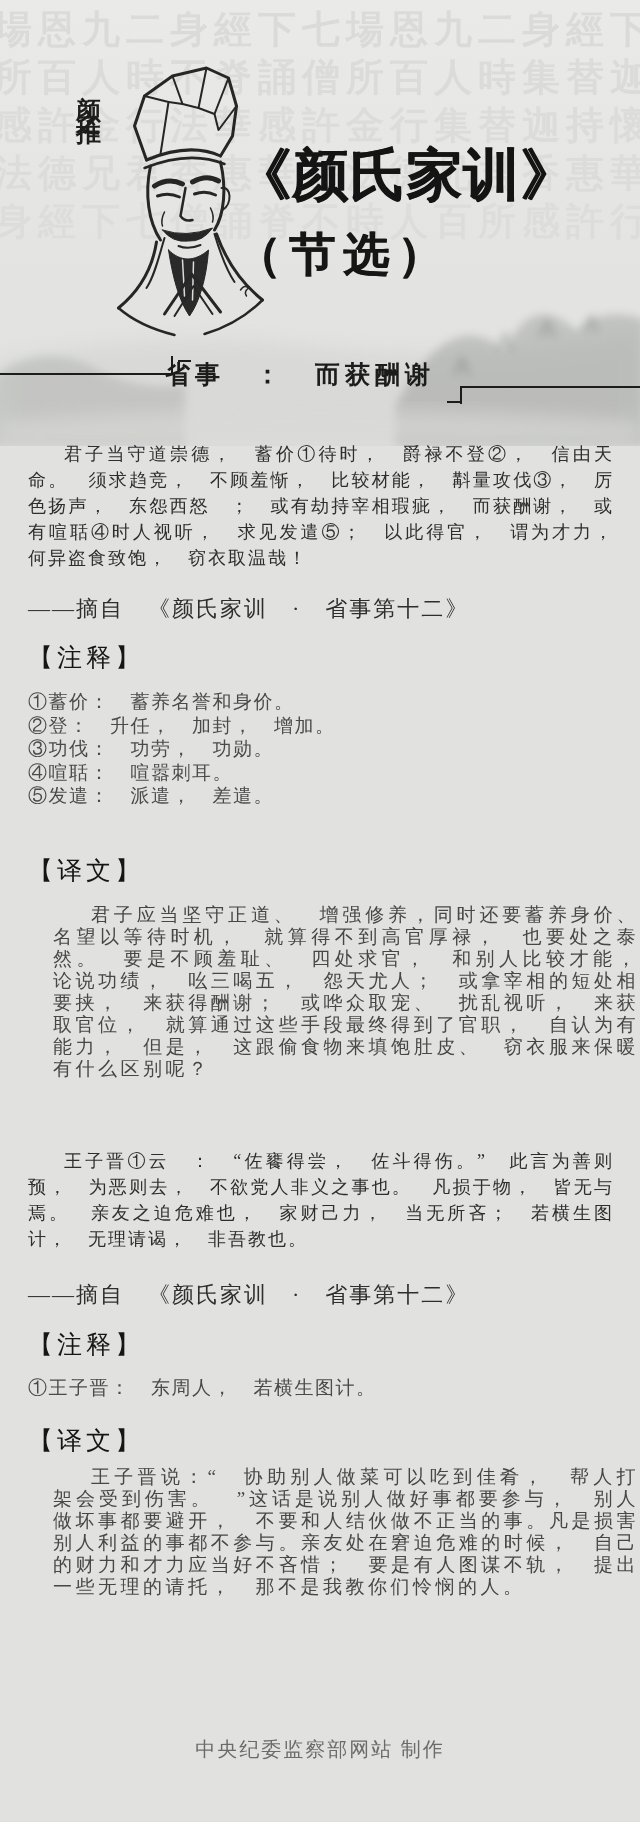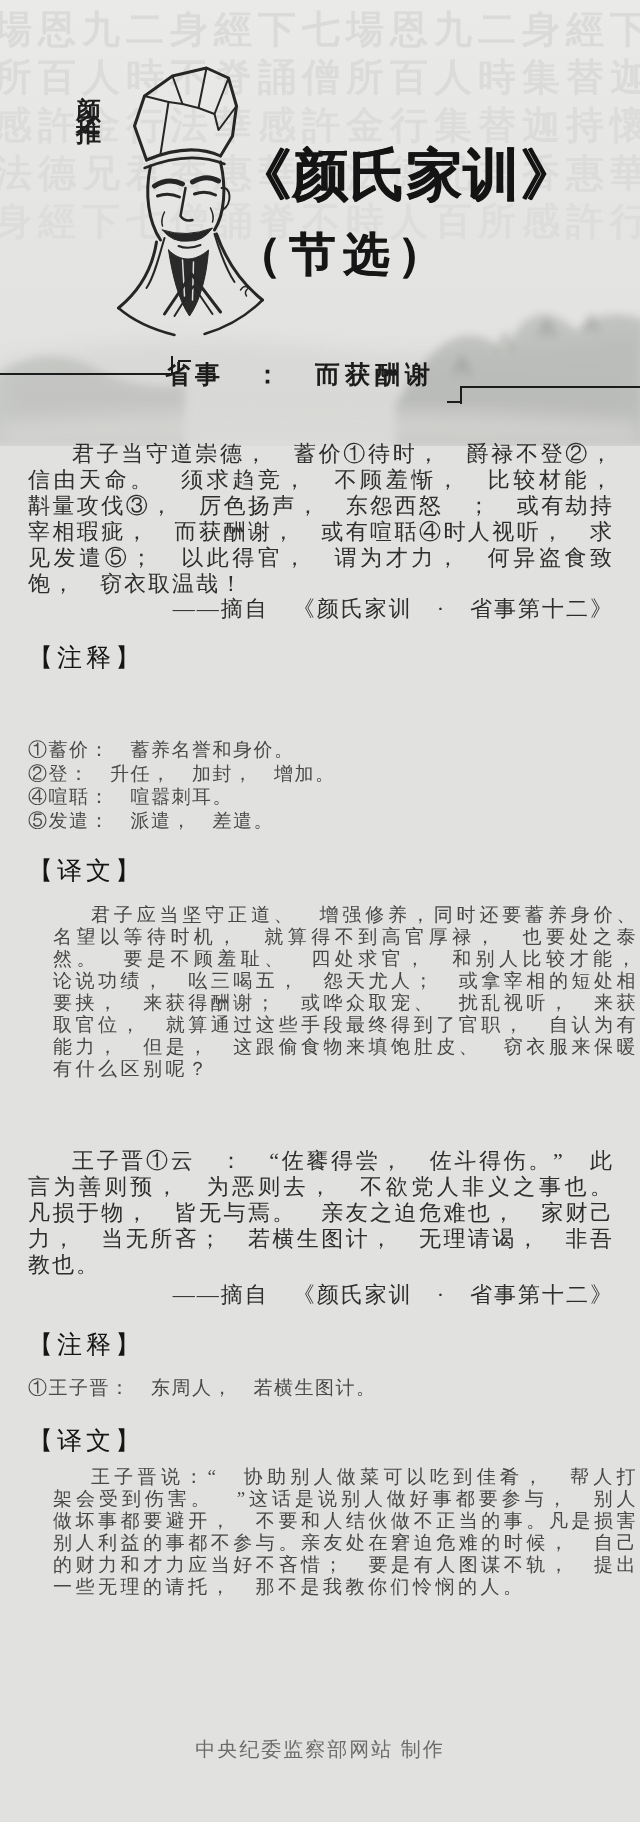--- a/index.html
+++ b/index.html
@@ -31,24 +31,24 @@
   .sl3{left:178px;top:360px;width:13px;height:2px;}
   .sl4{left:178px;top:360px;width:2px;height:10px;}
   .sr1{left:460px;top:386px;width:180px;height:2px;}
   .sr2{left:460px;top:386px;width:2px;height:18px;}
   .sr3{left:447px;top:401px;width:15px;height:2px;}
   .sr4{left:460px;top:392px;width:2px;height:11px;}
   .section-title { position:absolute; left:140px; top:358px; width:320px; z-index:6;
     text-align:center; font-size:25px; font-weight:700; letter-spacing:5px; color:#1c1c1c; }
   
   .block { position:absolute; left:28px; width:586px; }
-  .classical { font-size:22px; line-height:26px; letter-spacing:2px; color:#2e2e2e;
+  .classical { font-size:18px; line-height:26px; letter-spacing:2px; color:#2e2e2e;
     text-align:justify; }
   .indent { text-indent:2em; }
-  .source { font-size:22px; letter-spacing:2px; color:#2e2e2e; text-align:right;
+  .source { font-size:22px; letter-spacing:2px; color:#2e2e2e; 
     padding-right:20px; }
   .note-header { font-size:25px; font-weight:400; letter-spacing:4px; color:#151515; }
   .note-line { font-size:19px; line-height:23.5px; letter-spacing:1.5px; color:#4a4a4a; }
   .translation { font-size:19px; line-height:22px; letter-spacing:3.5px; color:#474747;
     text-align:justify;margin-left:25px; }
   .footer-credit { position:absolute; left:0; top:1736px; width:640px; text-align:center;
     font-family:"Liberation Sans", sans-serif;
     font-size:20px; letter-spacing:2px; color:#6b6b6b; }
 </style>
 </head>
@@ -128,23 +128,24 @@
   <div class="seg sr1"></div>
   <div class="seg sr2"></div>
   <div class="seg sr3"></div>
   <div class="seg sr4"></div>
   <div class="section-title">省事　：　而获酬谢</div>
 
   <div class="block classical indent" style="top:441px;">君子当守道崇德，　蓄价①待时，　爵禄不登②，　信由天命。　须求趋竞，　不顾羞惭，　比较材能，　斠量攻伐③，　厉色扬声，　东怨西怒　；　或有劫持宰相瑕疵，　而获酬谢，　或有喧聒④时人视听，　求见发遣⑤；　以此得官，　谓为才力，　何异盗食致饱，　窃衣取温哉！</div>
   <div class="block source" style="top:594px;">——摘自　《颜氏家训　·　省事第十二》</div>
 
   <div class="block note-header" style="top:641px;">【注释】</div>
-  <div class="block" style="top:690px;margin-top:48px;">
+  <div class="block" style="top:690px;">
     <div class="note-line">①蓄价：　蓄养名誉和身价。</div>
     <div class="note-line">②登：　升任，　加封，　增加。</div>
+    <div class="note-line">③功伐：　功劳，　功勋。</div>
     <div class="note-line">④喧聒：　喧嚣刺耳。</div>
     <div class="note-line">⑤发遣：　派遣，　差遣。</div>
   </div>
 
   <div class="block note-header" style="top:854px;">【译文】</div>
   <div class="block translation indent" style="top:904px;">君子应当坚守正道、　增强修养，同时还要蓄养身价、　名望以等待时机，　就算得不到高官厚禄，　也要处之泰然。　要是不顾羞耻、　四处求官，　和别人比较才能，　论说功绩，　吆三喝五，　怨天尤人；　或拿宰相的短处相要挟，　来获得酬谢；　或哗众取宠、　扰乱视听，　来获取官位，　就算通过这些手段最终得到了官职，　自认为有能力，　但是，　这跟偷食物来填饱肚皮、　窃衣服来保暖有什么区别呢？</div>
 
   <div class="block classical indent" style="top:1148px;">王子晋①云　：　“佐饔得尝，　佐斗得伤。”　此言为善则预，　为恶则去，　不欲党人非义之事也。　凡损于物，　皆无与焉。　亲友之迫危难也，　家财己力，　当无所吝；　若横生图计，　无理请谒，　非吾教也。</div>
   <div class="block source" style="top:1280px;">——摘自　《颜氏家训　·　省事第十二》</div>
 

